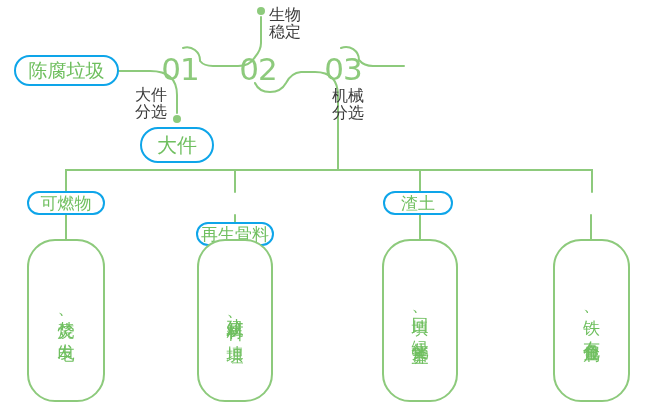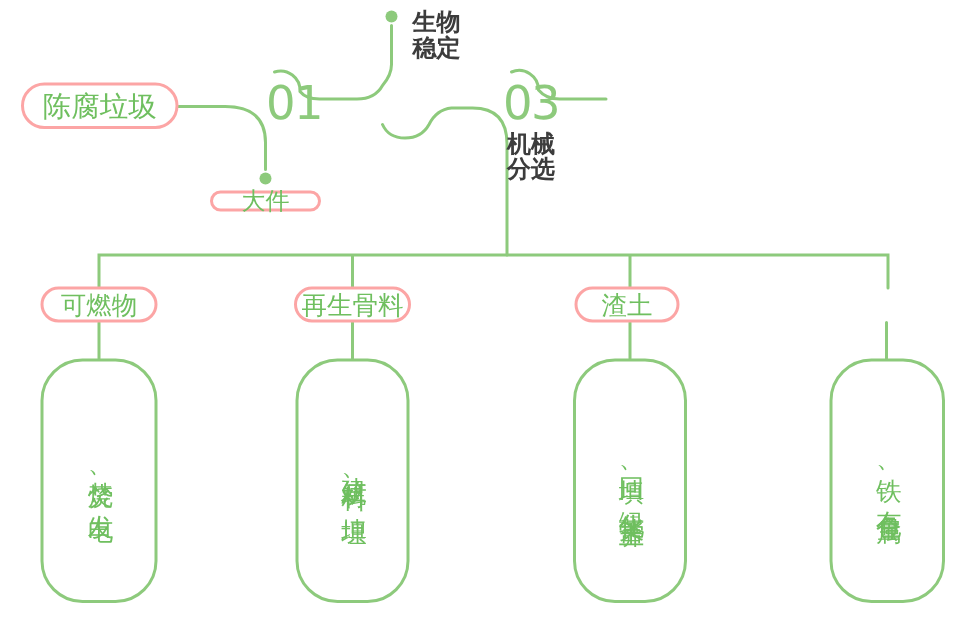--- a/index.html
+++ b/index.html
@@ -6,42 +6,42 @@
   html,body { background:#ffffff; }
   body { font-family:"DejaVu Sans","Liberation Sans",sans-serif; }
   .stage {
     position:relative; width:648px; height:416px; background:#ffffff;
     overflow:hidden;
   }
   .stage svg.wires { position:absolute; left:0; top:0; width:648px; height:416px; }
 
   .pill {
     position:absolute; display:flex; align-items:center; justify-content:center;
-    border:2px solid #fca5a5; border-radius:999px; color:#6fbf5f;
+    border:2px solid #0ea5e9; border-radius:999px; color:#6fbf5f;
     background:#ffffff; white-space:nowrap;
   }
   .pill-root   { left:14px;  top:55px;  width:105px; height:31px; font-size:19px; }
-  .pill-dajian { left:140px; top:127px; width:74px;  height:14px; font-size:16px; }
+  .pill-dajian { left:140px; top:127px; width:74px;  height:36px; font-size:20px; }
   .pill-cat    { top:191px; height:24px; font-size:17px; }
   .cat-0 { left:27px;  width:78px; }
-  .cat-1 { left:196px; width:78px; }
+  .cat-1 { left:196px; width:78px;margin-top:31px; }
   .cat-2 { left:383px; width:70px; }
   .cat-3 { left:553px; width:76px; }
 
   .stepnum {
     position:absolute; top:54px; width:40px; text-align:center;
     font-size:31px; letter-spacing:-1px; color:#8dca7c; line-height:1;
   }
-  .num-0 { left:160px;margin-left:16px; }
+  .num-0 { left:160px; }
   .num-1 { left:238px; }
-  .num-2 { left:334px; }
+  .num-2 { left:323px; }
 
   .darklabel {
     position:absolute; width:38px; color:#3c3c3c; font-size:16px;
-    line-height:17px; font-weight:700;text-align:right;
+    line-height:17px; font-weight:400;
   }
   .lbl-dajian { left:135px; top:86px; }
   .lbl-shengwu{ left:269px; top:6px;  }
   .lbl-jixie  { left:332px; top:87px; }
 
   .resultbox {
     position:absolute; top:239px; height:163px;
     border:2px solid #8dca7c; border-radius:28px; background:#ffffff;
     display:flex; align-items:center; justify-content:center;
   }
@@ -76,22 +76,24 @@
     </g>
     <circle cx="177" cy="119" r="4" fill="#8dca7c"></circle>
     <circle cx="261" cy="11" r="4" fill="#8dca7c"></circle>
   </svg>
 
   <div class="pill pill-root">
     <span>陈腐垃圾</span>
   </div>
 
   <div class="stepnum num-0">01</div>
+  <div class="stepnum num-1">02</div>
   <div class="stepnum num-2">03</div>
 
+  <div class="darklabel lbl-dajian">大件分选</div>
   <div class="darklabel lbl-shengwu">生物稳定</div>
   <div class="darklabel lbl-jixie">机械分选</div>
 
   <div class="pill pill-dajian">
     <span>大件</span>
   </div>
 
   <div class="pill pill-cat cat-0">
     <span>可燃物</span>
   </div>

